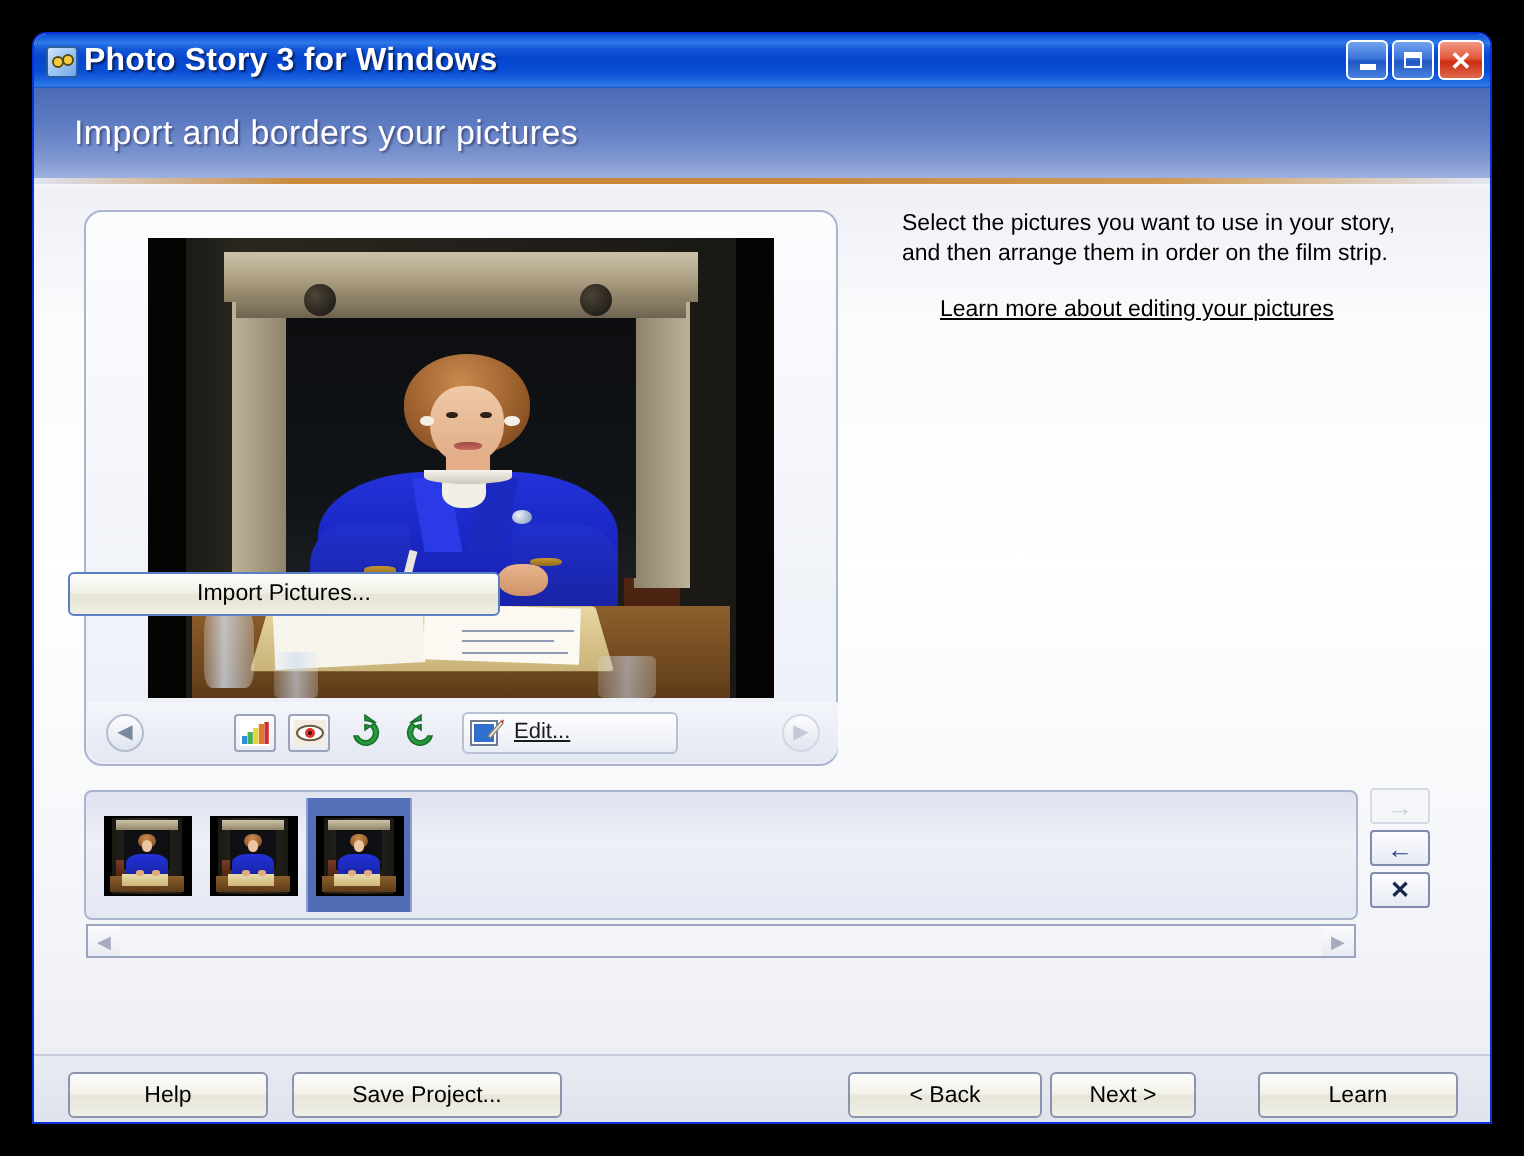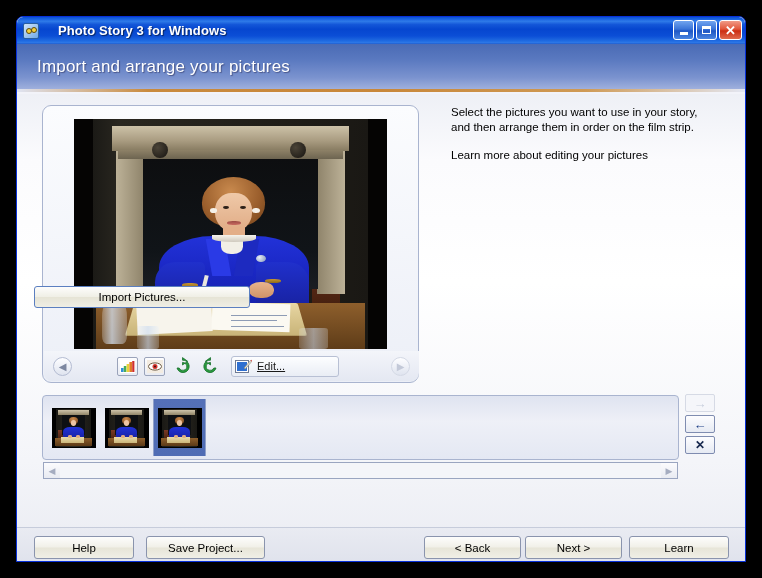--- a/index.html
+++ b/index.html
@@ -46,23 +46,23 @@
     overflow: hidden;
   }
   #app-icon .f1, #app-icon .f2 {
     position: absolute; border-radius: 50%;
     background: #f4d03f; border: 1px solid #5a4a10;
   }
   #app-icon .f1 { width: 6px; height: 6px; left: 2px; top: 4px; }
   #app-icon .f2 { width: 6px; height: 6px; left: 7px; top: 3px; }
   #title-text {
     color: #fff;
-    font-size: 13px;
+    font-size: 16px;
     font-weight: bold;
-    margin-left: 19px;
+    margin-left: 3px;
     text-shadow: 1px 1px 1px rgba(0,0,0,.55);
     letter-spacing: .1px;
   }
   #caption-buttons {
     position: absolute; right: 3px; top: 3px;
     display: flex; gap: 2px;
   }
   .cap-btn {
     width: 21px; height: 20px;
     border-radius: 3px;
@@ -258,21 +258,23 @@
   #instructions {
     font-size: 11.5px; color: #000;
     line-height: 15px;
     width: 250px;
   }
   #learn-link {
     display: inline-block;
     margin-top: 14px;
     font-size: 11.5px;
     color: #000;
+    text-decoration: underline;
     cursor: pointer;
+    margin-left: 19px;
   }
   #import-btn {
     position: absolute;
     left: 17px; top: 192px;
     width: 216px; height: 22px;
     border: 1px solid #5b7fc0;
     border-radius: 3px;
     background: linear-gradient(to bottom,#fdfdfc,#f0efe6 48%,#e6e4d6 52%,#efeee4);
     font-size: 11.5px;
     color: #000;
@@ -395,23 +397,23 @@
     height: 23px;
     border: 1px solid #8a94ad;
     border-radius: 3px;
     background: linear-gradient(to bottom,#fdfdfc,#f1f0e8 48%,#e7e5d8 52%,#f0efe6);
     font-size: 11.5px;
     color: #000;
     display: flex; align-items: center; justify-content: center;
     font-family: "Liberation Sans", sans-serif;
   }
   #btn-help        { left: 17px;  top: 8px;  width: 100px; }
-  #btn-save        { left: 129px; top: 8px;  width: 119px; }
+  #btn-save        { left: 129px; top: 8px;  width: 135px; }
   #btn-back        { left: 407px; top: 8px;  width: 97px; }
-  #btn-next        { left: 508px; top: 8px;  width: 97px; }
+  #btn-next        { left: 508px; top: 8px;  width: 73px; }
   #btn-cancel      { left: 612px; top: 8px;  width: 100px; }
 </style>
 </head>
 <body>
 
 <div id="window">
 
   <div id="titlebar">
     <div id="app-icon">
       <div class="f1"></div>
@@ -425,21 +427,21 @@
       <div class="cap-btn cap-max">
         <div class="glyph-max"></div>
       </div>
       <div class="cap-btn cap-close">
         <div class="glyph-close">✕</div>
       </div>
     </div>
   </div>
 
   <div id="banner">
-    <div id="banner-title">Import and arrange your pictures</div>
+    <div id="banner-title">Import and borders your pictures</div>
   </div>
   <div id="banner-rule"></div>
   <div id="banner-rule2"></div>
 
   <div id="body">
 
     <div id="preview-panel">
 
       <div id="preview-image">
         <div class="ph ph-bg"></div>

